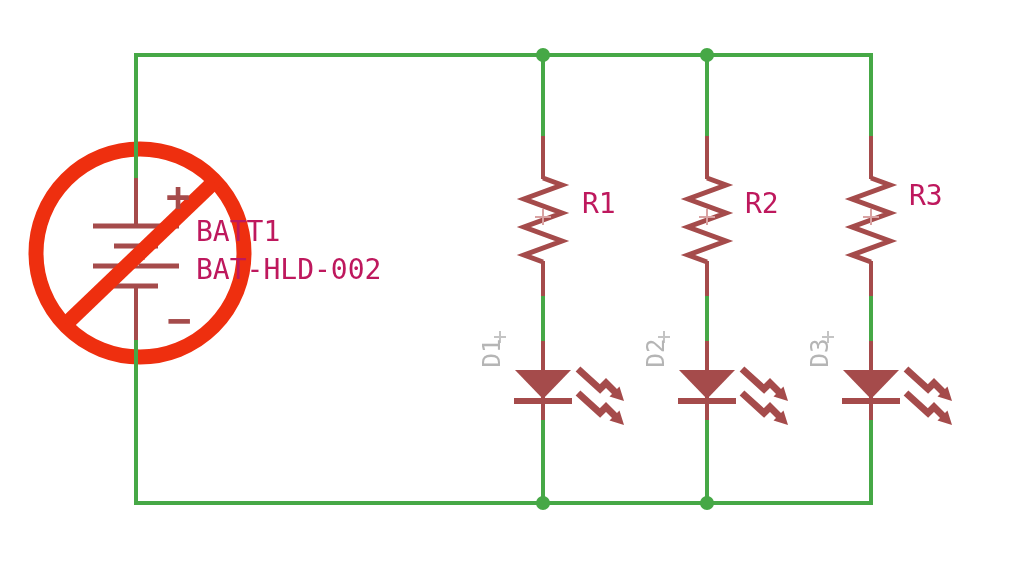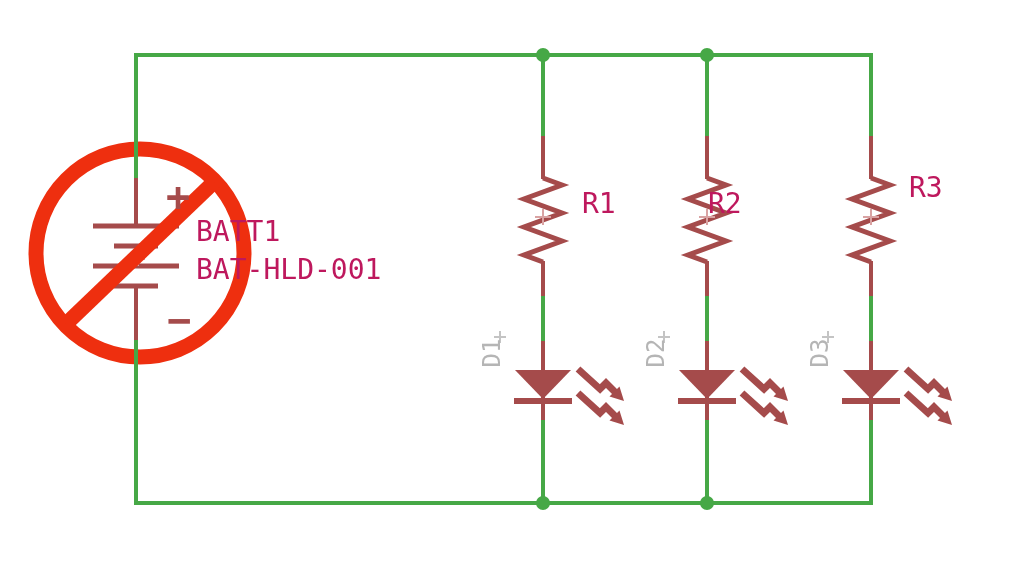--- a/index.html
+++ b/index.html
@@ -91,26 +91,26 @@
     <use href="#branch" x="707" y="0"></use>
     <use href="#branch" x="871" y="0"></use>
 
     <circle cx="543" cy="55" r="7" fill="#46a846"></circle>
     <circle cx="707" cy="55" r="7" fill="#46a846"></circle>
     <circle cx="543" cy="503" r="7" fill="#46a846"></circle>
     <circle cx="707" cy="503" r="7" fill="#46a846"></circle>
   </svg>
 
   <div class="lbl" style="left:196px;top:220px;">BATT1</div>
-  <div class="lbl" style="left:196px;top:258px;">BAT-HLD-001</div>
+  <div class="lbl" style="left:196px;top:258px;">BAT-HLD-002</div>
 
   <div class="pol" style="left:156px;top:175px;">+</div>
   <div class="pol" style="left:157px;top:298px;">−</div>
 
   <div class="lbl" style="left:582px;top:192px;">R1</div>
-  <div class="lbl" style="left:708px;top:192px;">R2</div>
-  <div class="lbl" style="left:909px;top:176px;text-align:right;">R3</div>
+  <div class="lbl" style="left:745px;top:192px;">R2</div>
+  <div class="lbl" style="left:909px;top:184px;text-align:right;">R3</div>
 
   <div class="dlbl" style="left:462px;top:341px;">D1</div>
   <div class="dlbl" style="left:626px;top:341px;">D2</div>
   <div class="dlbl" style="left:790px;top:341px;">D3</div>
 
 </div>
 
 </body></html>

